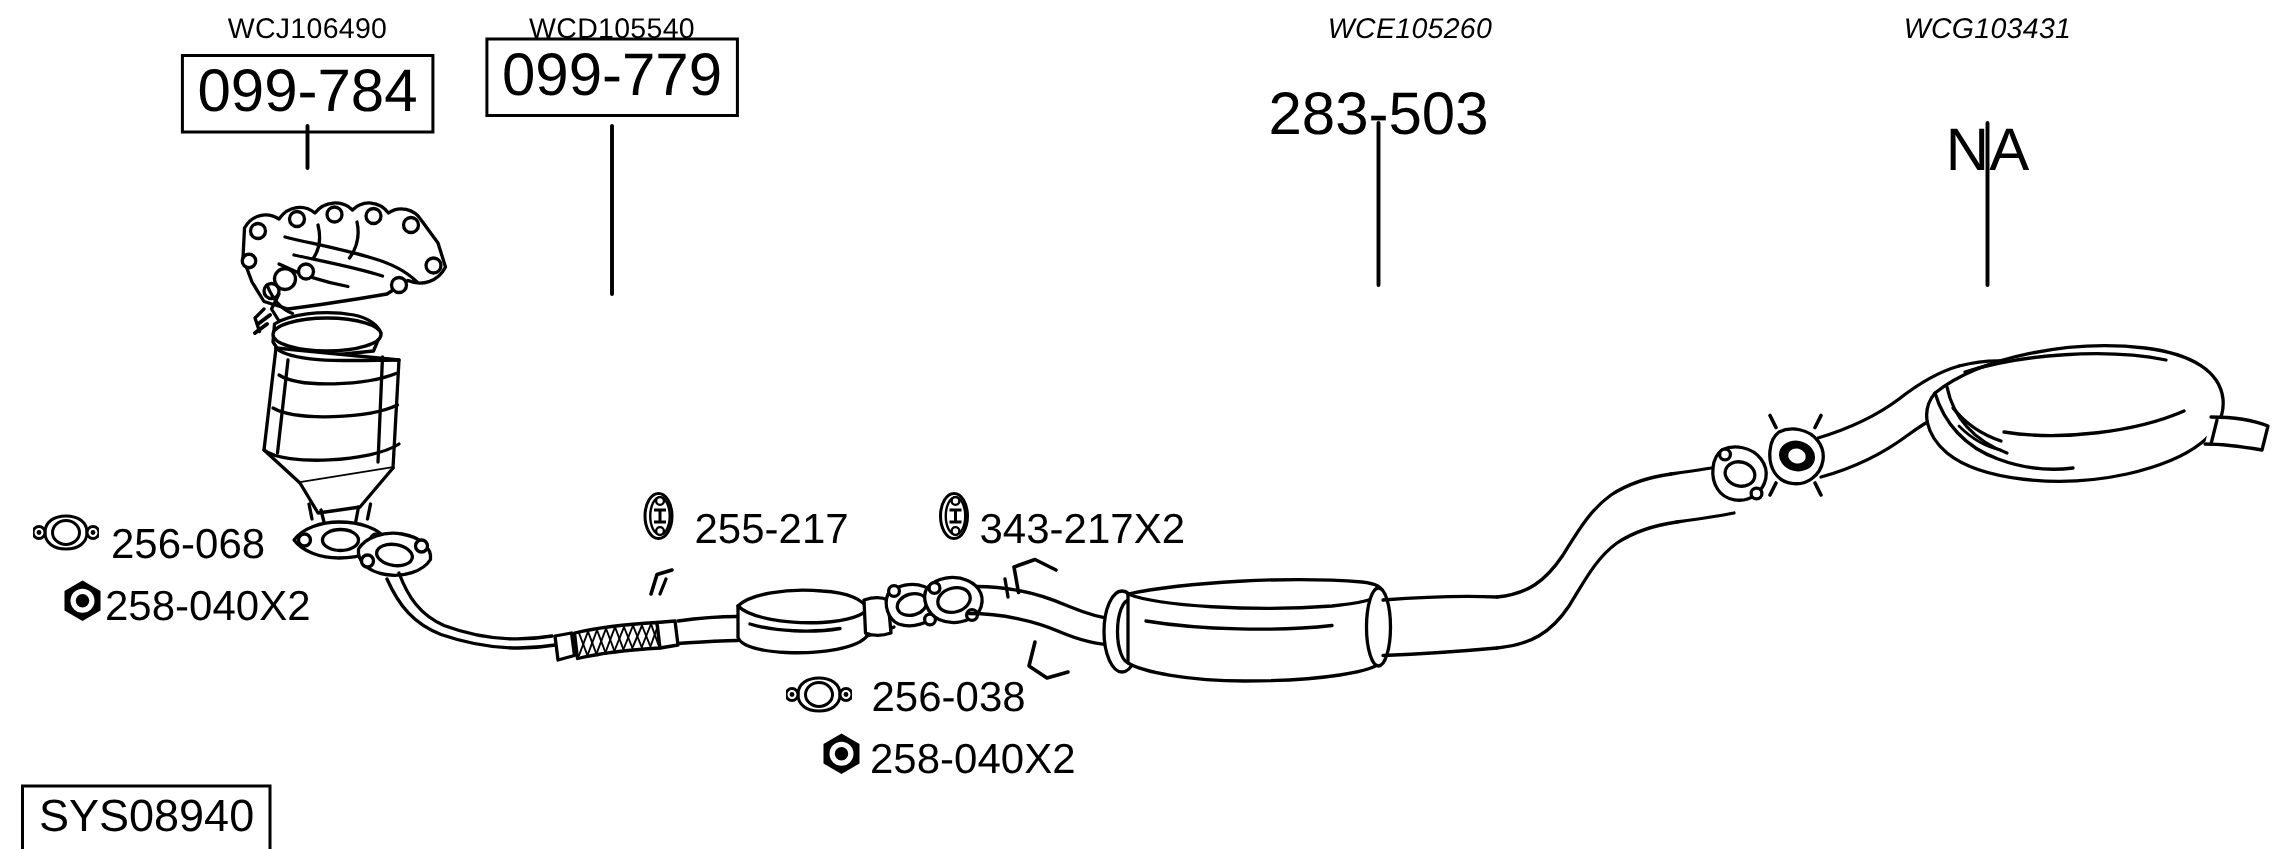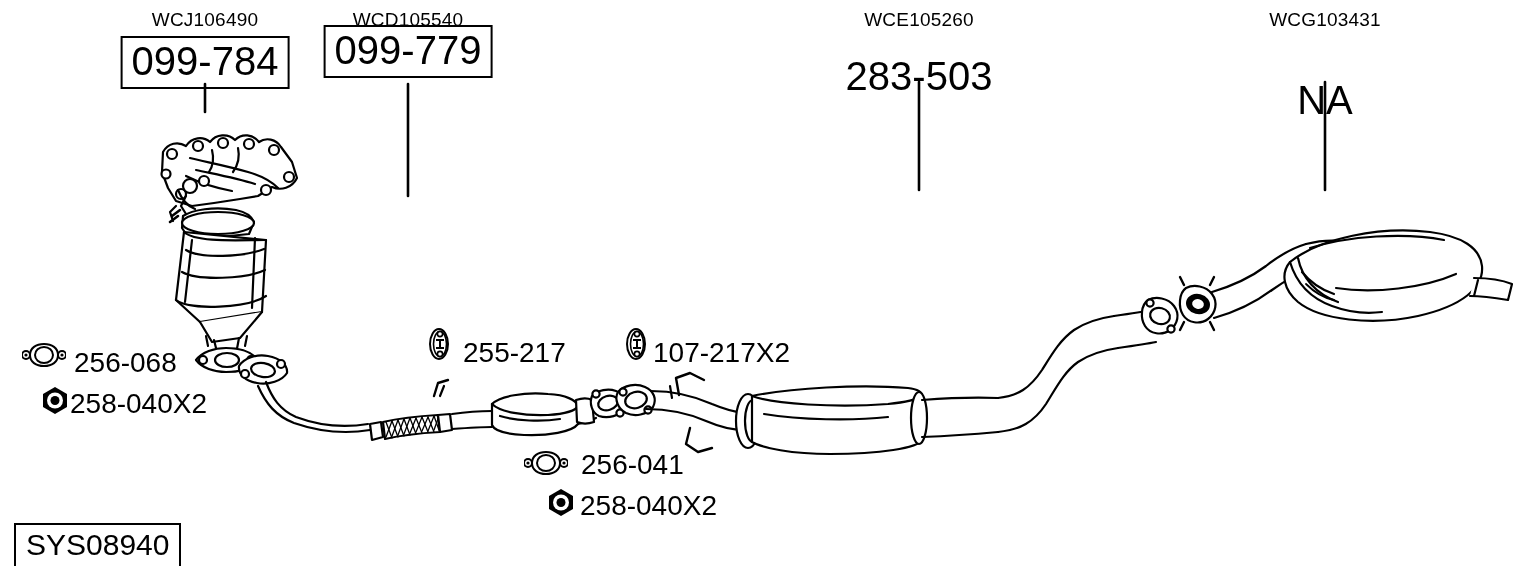--- a/index.html
+++ b/index.html
@@ -264,23 +264,23 @@
         </g>
 
     </g>
   </svg>
 
   <div id="main-labels">
       <div class="oe-code" style="left: 205px; top: 10px;">WCJ106490</div>
       <div class="part-num boxed" style="left: 205px; top: 36px;">099-784</div>
       <div class="oe-code" style="left: 408px; top: 10px;">WCD105540</div>
       <div class="part-num boxed" style="left: 408px; top: 25px;">099-779</div>
-      <div class="oe-code" style="left: 919px; top: 10px;">WCE105260</div>
+      <div class="oe-code" style="left: 940px; top: 10px; font-style: italic;">WCE105260</div>
       <div class="part-num" style="left: 919px; top: 56px;">283-503</div>
-      <div class="oe-code" style="left: 1325px; top: 10px;">WCG103431</div>
+      <div class="oe-code" style="left: 1325px; top: 10px; font-style: italic;">WCG103431</div>
       <div class="part-num" style="left: 1325px; top: 40px; margin-top: 40px;">NA</div>
     </div>
 
   <div id="fitting-labels">
       <div class="icon-holder" style="left: 22px; top: 340px;"><svg width="44" height="30" viewBox="0 0 44 30">
           <path d="M8,15 C8,8 14,4 22,4 C30,4 36,8 36,15 C36,22 30,26 22,26 C14,26 8,22 8,15 Z" fill="#fff" stroke="#000" stroke-width="2"></path>
           <ellipse cx="22" cy="15" rx="9" ry="8" fill="#fff" stroke="#000" stroke-width="2"></ellipse>
           <circle cx="4" cy="15" r="4" fill="#fff" stroke="#000" stroke-width="2"></circle>
           <circle cx="4" cy="15" r="1.6" fill="#000"></circle>
           <circle cx="40" cy="15" r="4" fill="#fff" stroke="#000" stroke-width="2"></circle>
@@ -301,30 +301,30 @@
           <path d="M8,12 L16,12 M12,12 L12,20 M8,20 L16,20" stroke="#000" stroke-width="2" fill="none"></path>
         </svg></div>
       <div class="small-label" style="left: 463px; top: 339px;">255-217</div>
       <div class="icon-holder" style="left: 625px; top: 328px;"><svg width="22" height="32" viewBox="0 0 22 32">
           <ellipse cx="11" cy="16" rx="9" ry="15" fill="#fff" stroke="#000" stroke-width="2"></ellipse>
           <ellipse cx="12" cy="16" rx="6.5" ry="12.5" fill="#fff" stroke="#000" stroke-width="1.6"></ellipse>
           <circle cx="12" cy="6" r="2.6" fill="#fff" stroke="#000" stroke-width="1.6"></circle>
           <circle cx="12" cy="26" r="2.6" fill="#fff" stroke="#000" stroke-width="1.6"></circle>
           <path d="M8,12 L16,12 M12,12 L12,20 M8,20 L16,20" stroke="#000" stroke-width="2" fill="none"></path>
         </svg></div>
-      <div class="small-label" style="left: 653px; top: 339px;">107-217X2</div>
+      <div class="small-label" style="left: 653px; top: 339px;">343-217X2</div>
       <div class="icon-holder" style="left: 524px; top: 448px;"><svg width="44" height="30" viewBox="0 0 44 30">
           <path d="M8,15 C8,8 14,4 22,4 C30,4 36,8 36,15 C36,22 30,26 22,26 C14,26 8,22 8,15 Z" fill="#fff" stroke="#000" stroke-width="2"></path>
           <ellipse cx="22" cy="15" rx="9" ry="8" fill="#fff" stroke="#000" stroke-width="2"></ellipse>
           <circle cx="4" cy="15" r="4" fill="#fff" stroke="#000" stroke-width="2"></circle>
           <circle cx="4" cy="15" r="1.6" fill="#000"></circle>
           <circle cx="40" cy="15" r="4" fill="#fff" stroke="#000" stroke-width="2"></circle>
           <circle cx="40" cy="15" r="1.6" fill="#000"></circle>
         </svg></div>
-      <div class="small-label" style="left: 581px; top: 451px;">256-041</div>
+      <div class="small-label" style="left: 581px; top: 451px;">256-038</div>
       <div class="icon-holder" style="left: 539px; top: 487px;"><svg width="44" height="30" viewBox="0 0 44 30">
           <polygon points="22,2 34,9 34,22 22,29 10,22 10,9" fill="#000"></polygon>
           <circle cx="22" cy="15.5" r="8" fill="#fff"></circle>
           <circle cx="22" cy="15.5" r="4.5" fill="#000"></circle>
         </svg></div>
       <div class="small-label" style="left: 580px; top: 492px;">258-040X2</div>
     </div>
 
   <div class="sys-box" id="sys-box" style="left: 14px; top: 523px;">SYS08940</div>
 

